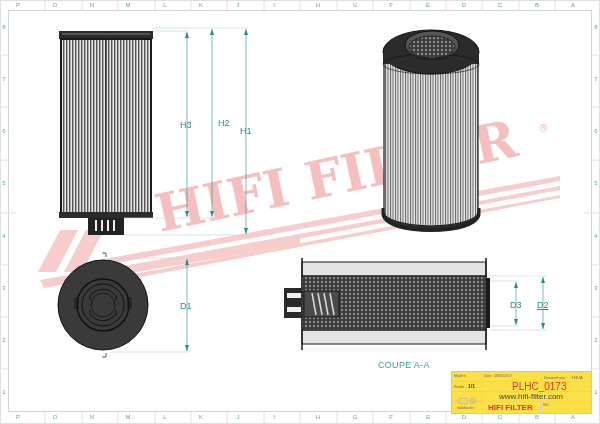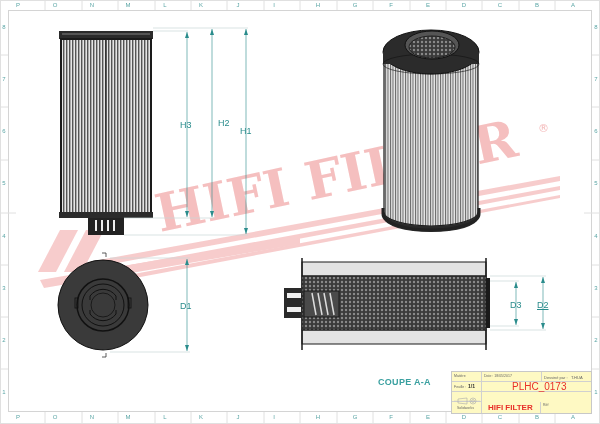--- a/index.html
+++ b/index.html
@@ -3,21 +3,21 @@
 <meta charset="utf-8">
 <style>
   html, body { margin:0; padding:0; background:#ffffff; }
   body { width:600px; height:424px; position:relative; overflow:hidden; font-family:"Liberation Sans", sans-serif; }
   .frame-outer { position:absolute; left:0; top:0; width:600px; height:424px; }
   .lbl { position:absolute; font-size:6px; color:#5aa5a5; text-align:center; }
   .col-lbl { width:36px; }
   .row-lbl { width:8px; }
   .dim-text { position:absolute; font-size:9px; color:#2a8c8c; }
   .caption { position:absolute; font-size:9px; color:#3aa0a0; letter-spacing:0.3px; }
-  .tb { position:absolute; left:451px; top:371px; width:139px; height:41px; border:1px solid #c8c8c8; background:#fef9c3; }
+  .tb { position:absolute; left:451px; top:371px; width:139px; height:41px; border:1px solid #c8c8c8; background:#fde047; }
   .tb-cell { position:absolute; border-right:1px solid #d0d0d0; border-bottom:1px solid #d0d0d0; box-sizing:border-box; }
   .tb-small { font-size:3.5px; color:#666; position:absolute; }
   .tb-part { position:absolute; font-size:10px; color:#e8302a; }
   .tb-url { position:absolute; font-size:8px; color:#444; }
   .tb-brand { position:absolute; font-size:8px; color:#e8302a; font-weight:bold; }
   .tb-sheet { position:absolute; font-size:5px; color:#333; font-weight:bold; }
 </style>
 </head>
 <body>
 
@@ -273,21 +273,21 @@
   </g>
 </svg>
 
 <span class="dim-text" style="left:180px;top:120px;">H3</span>
 <span class="dim-text" style="left:218px;top:118px;">H2</span>
 <span class="dim-text" style="left:240px;top:126px;">H1</span>
 <span class="dim-text" style="left:180px;top:301px;">D1</span>
 <span class="dim-text" style="left:510px;top:300px;">D3</span>
 <span class="dim-text" style="left:537px;top:300px;text-decoration:underline;">D2</span>
 
-<span class="caption" style="left:378px;top:377px;font-weight:bold;">COUPE A-A</span>
+<span class="caption" style="left:378px;top:360px;">COUPE A-A</span>
 
 <div class="tb">
   <div class="tb-cell" style="left:0;top:0;width:30px;height:10px;">
     <span class="tb-small" style="left:2px;top:2px;">Matière</span>
   </div>
   <div class="tb-cell" style="left:30px;top:0;width:60px;height:10px;">
     <span class="tb-small" style="left:2px;top:2px;">Date : 18/05/2017</span>
   </div>
   <div class="tb-cell" style="left:90px;top:0;width:49px;height:10px;border-right:none;">
     <span class="tb-small" style="left:2px;top:3px;font-size:4px;">Dessiné par :</span>
@@ -301,20 +301,23 @@
     <span class="tb-part" style="left:30px;top:-1px;">PLHC_0173</span>
   </div>
   <div class="tb-cell" style="left:0;top:20px;width:30px;height:10px;">
     <svg width="30" height="10" viewBox="0 0 30 10">
       <path d="M6 3 L15 2 L15 8 L6 7 Z" fill="none" stroke="#aaa" stroke-width="0.6"></path>
       <circle cx="21" cy="5" r="3" fill="none" stroke="#aaa" stroke-width="0.6"></circle>
       <circle cx="21" cy="5" r="1.4" fill="none" stroke="#aaa" stroke-width="0.6"></circle>
       <line x1="2" y1="5" x2="28" y2="5" stroke="#bbb" stroke-width="0.4"></line>
     </svg>
   </div>
+  <div class="tb-cell" style="left:30px;top:20px;width:109px;height:10px;border-right:none;">
+    <span class="tb-url" style="left:17px;top:0px;">www.hifi-filter.com</span>
+  </div>
   <div class="tb-cell" style="left:0;top:30px;width:30px;height:11px;border-bottom:none;">
     <span class="tb-small" style="left:5px;top:4px;">Solidworks</span>
   </div>
   <div class="tb-cell" style="left:30px;top:30px;width:59px;height:11px;border-bottom:none;">
     <span class="tb-brand" style="left:6px;top:1px;">HIFI FILTER</span>
   </div>
   <div class="tb-cell" style="left:89px;top:30px;width:50px;height:11px;border-right:none;border-bottom:none;">
     <span class="tb-small" style="left:2px;top:1px;">Réf</span>
   </div>
 </div>

